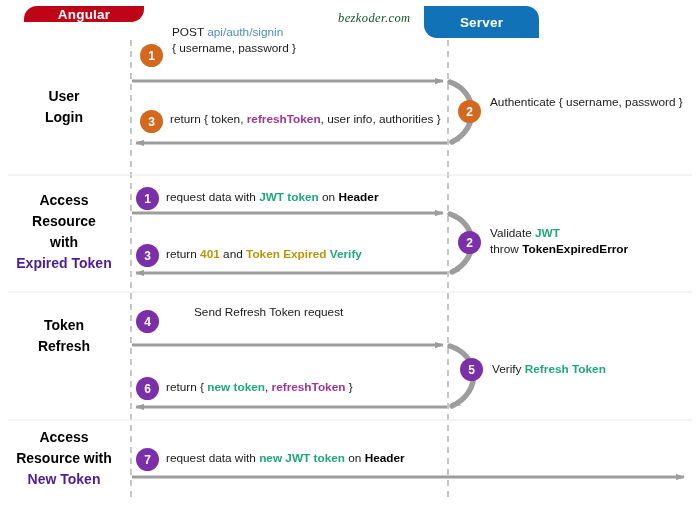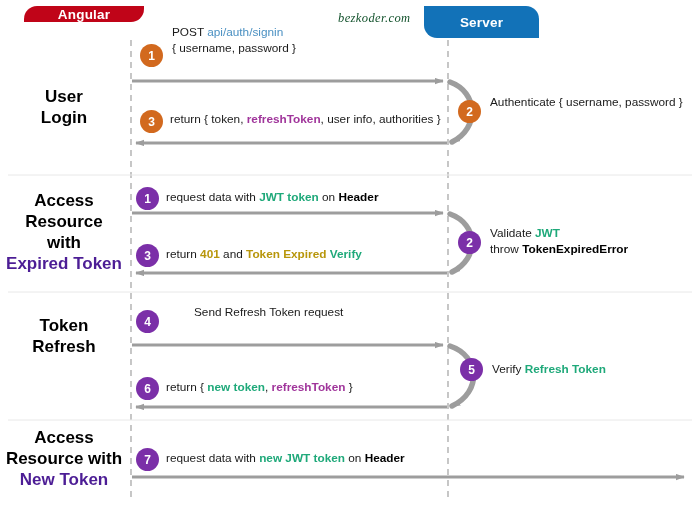--- a/index.html
+++ b/index.html
@@ -42,21 +42,21 @@
 
   
   #wires{position:absolute;left:0;top:0;width:700px;height:510px;}
 
   
   .phase{
     position:absolute;
     width:128px;
     text-align:center;
     font-weight:bold;
-    font-size:17px;
+    font-size:14px;
     line-height:21px;
     color:#000;
   }
   .phase .accent{color:#4c1d95;}
 
   
   .step{
     position:absolute;
     width:23px;height:23px;border-radius:50%;
     display:flex;align-items:center;justify-content:center;

